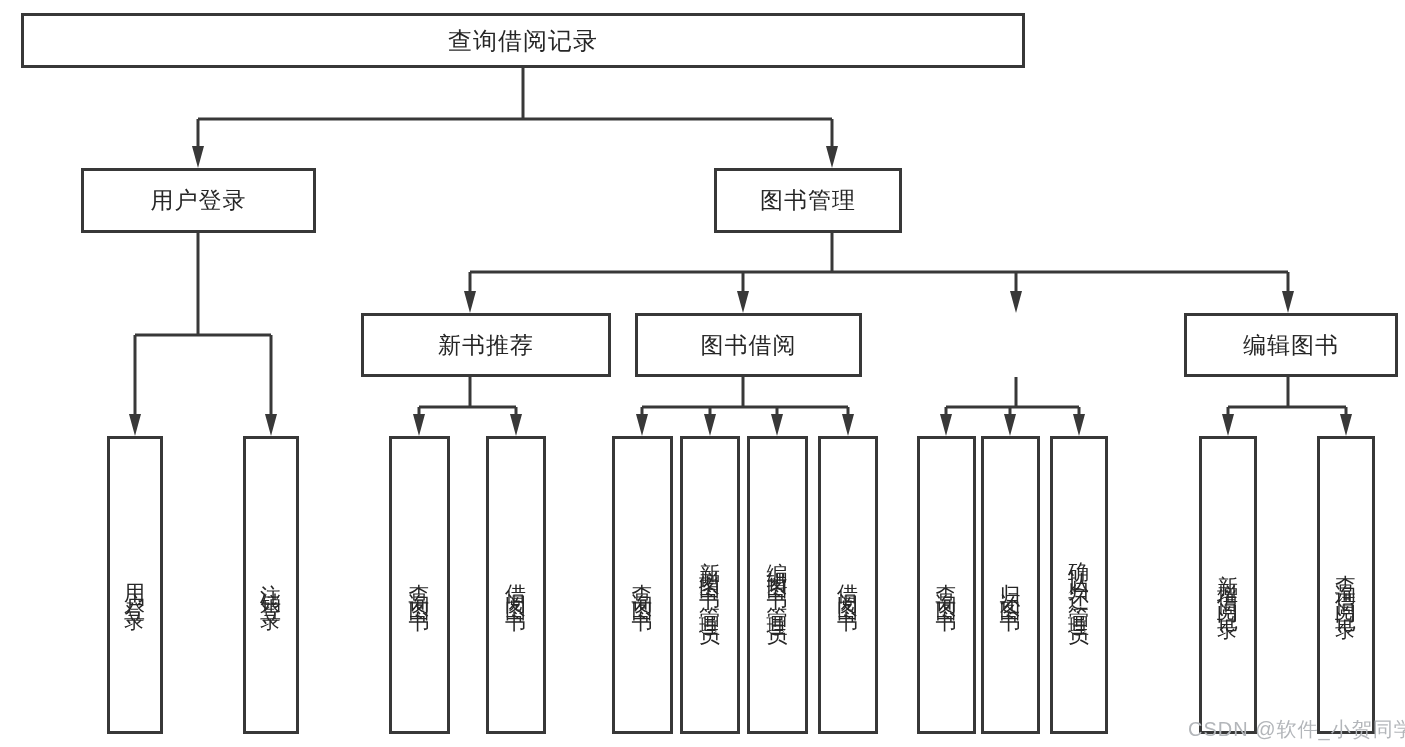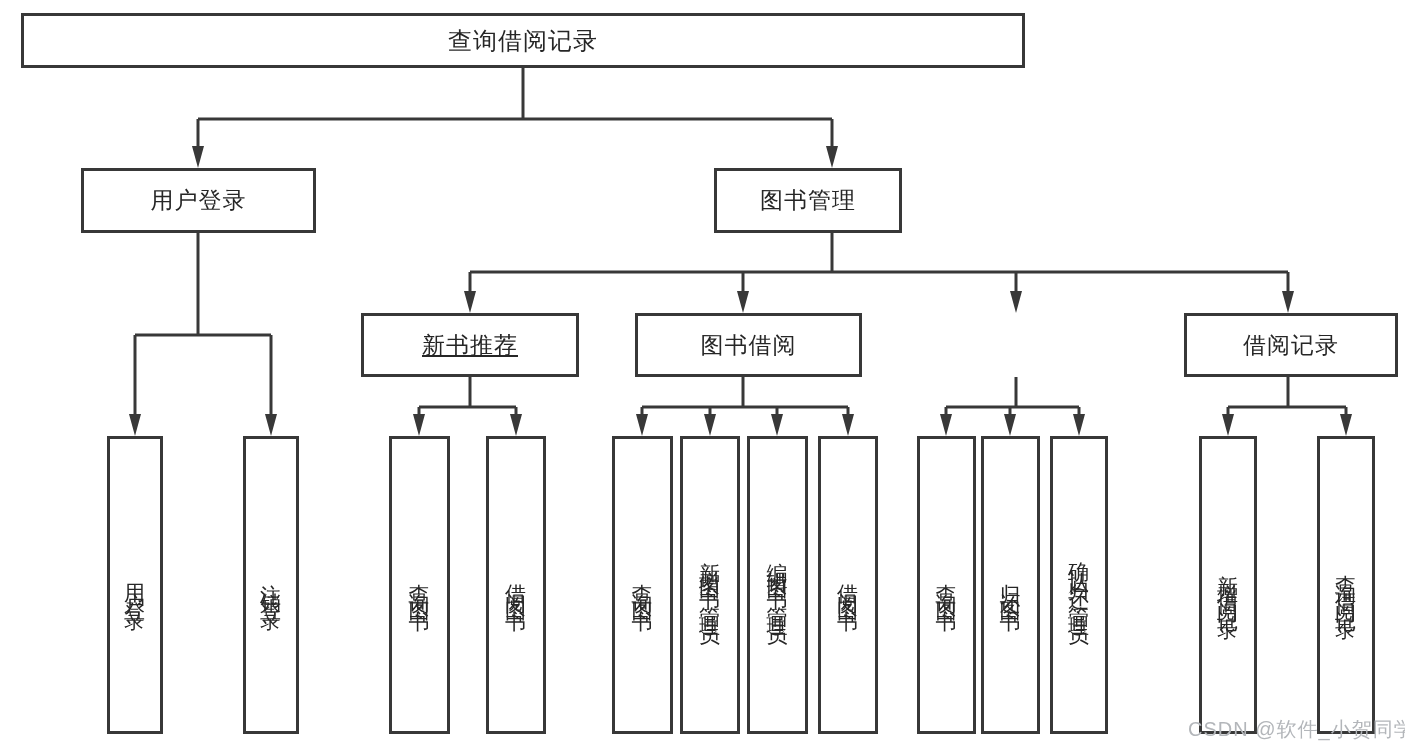--- a/index.html
+++ b/index.html
@@ -104,23 +104,23 @@
     <path d="M1228 407 H1346"></path>
     <path d="M1228 407 V414" marker-end="url(#ah)"></path>
     <path d="M1346 407 V414" marker-end="url(#ah)"></path>
   </svg>
 
   <div class="node h-node root-node" style="left:21px; top:13px; width:1004px; height:55px;">查询借阅记录</div>
 
   <div class="node h-node" style="left:81px; top:168px; width:235px; height:65px;">用户登录</div>
   <div class="node h-node" style="left:714px; top:168px; width:188px; height:65px;">图书管理</div>
 
-  <div class="node h-node" style="left:361px; top:313px; width:218px; height:64px;text-decoration:underline;">新书推荐</div>
+  <div class="node h-node" style="left:361px; top:313px; width:250px; height:64px;">新书推荐</div>
   <div class="node h-node" style="left:635px; top:313px; width:227px; height:64px;">图书借阅</div>
-  <div class="node h-node" style="left:1184px; top:313px; width:214px; height:64px;">借阅记录</div>
+  <div class="node h-node" style="left:1184px; top:313px; width:214px; height:64px;">编辑图书</div>
 
   <div class="node v-node" style="left:107px; top:436px; width:56px; height:298px;">
     <span>用户登录</span>
   </div>
   <div class="node v-node" style="left:243px; top:436px; width:56px; height:298px;">
     <span>注销登录</span>
   </div>
 
   <div class="node v-node" style="left:389px; top:436px; width:61px; height:298px;">
     <span>查询图书</span>

